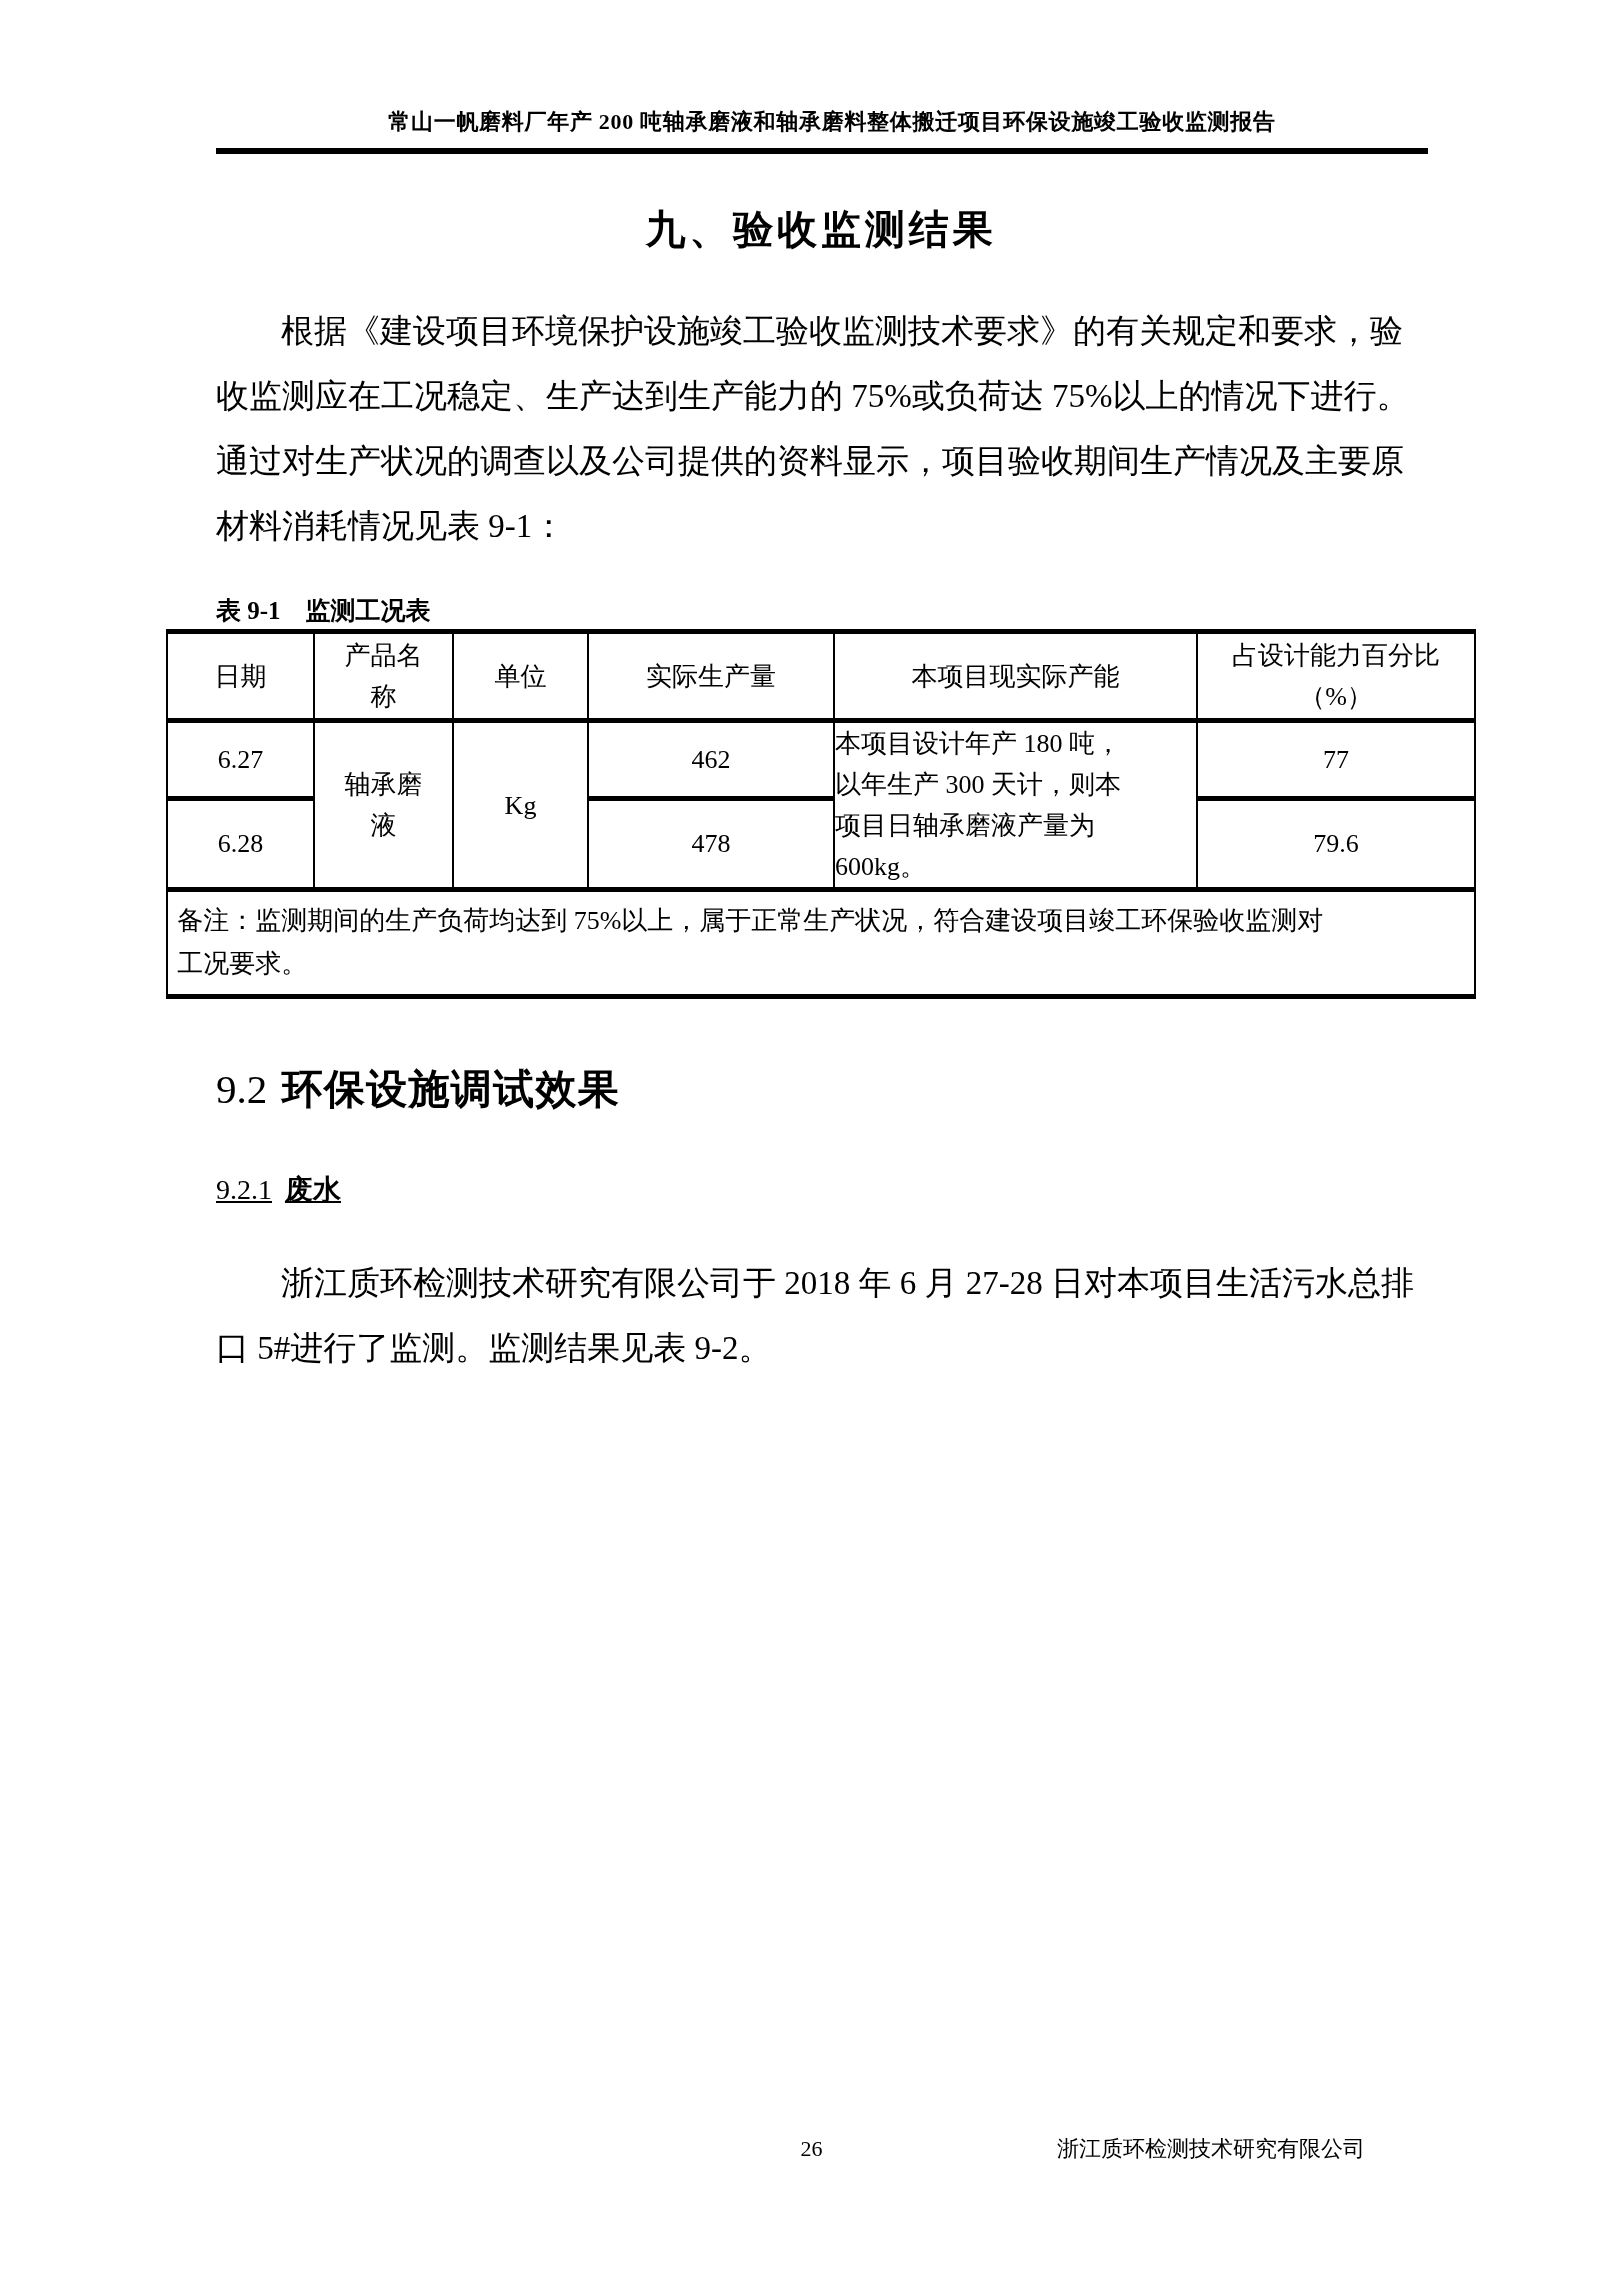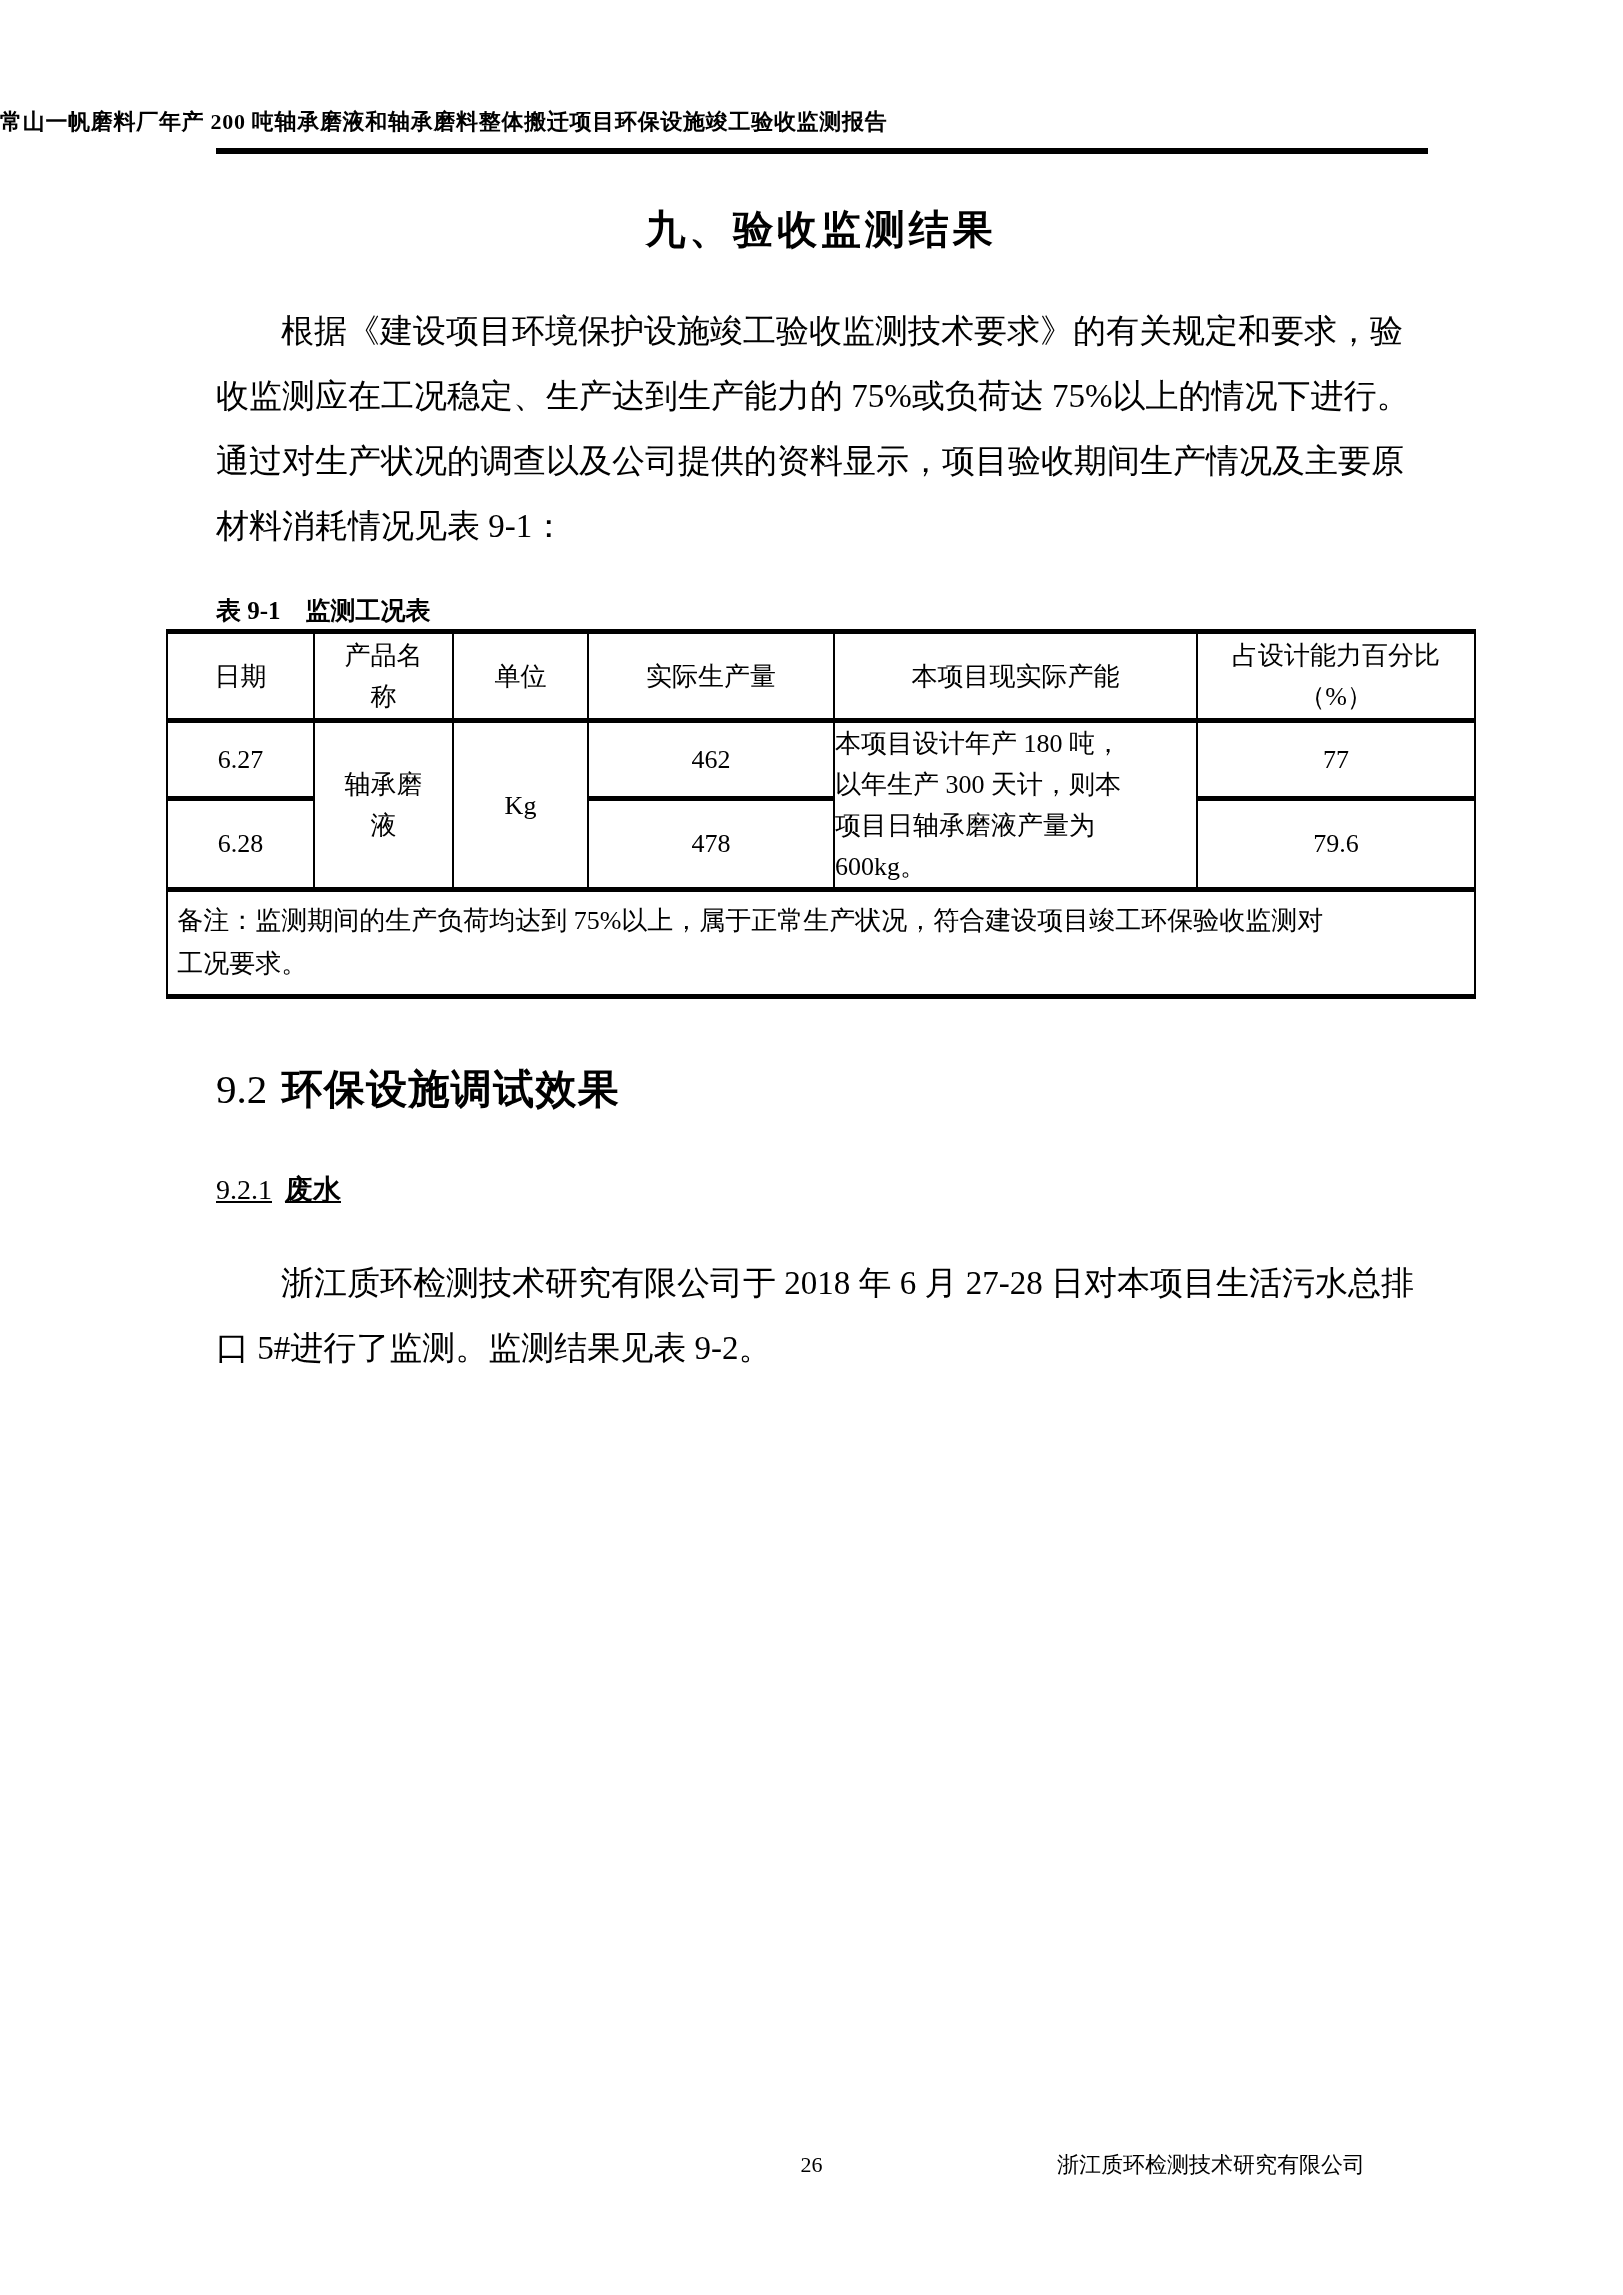--- a/index.html
+++ b/index.html
@@ -8,21 +8,21 @@
     position: relative;
     width: 1623px;
     height: 2295px;
     margin: 0 auto;
     background: #ffffff;
     color: #000;
     font-family: "Liberation Serif", "DejaVu Serif", serif;
     overflow: hidden;
   }
   
-  .doc-header { padding-top: 107px; text-align: left; }
+  .doc-header { padding-top: 107px; text-align: center; padding-left: 41px; }
   .doc-header-title {
     font-size: 22px;
     font-weight: bold;
     letter-spacing: 0.7px;
     white-space: nowrap;
   }
   .header-rule {
     height: 6.5px;
     background: #000;
     margin: 10.5px 195px 0 216px;
@@ -109,21 +109,21 @@
     text-align: left;
     line-height: 43px;
     padding: 3.9px 10.5px 6.5px 9.2px;
   }
 
   
   .footer {
     position: absolute;
     left: 0;
     right: 0;
-    bottom: 117px;
+    bottom: 133px;
     height: 27.5px;
     line-height: 27.5px;
     font-size: 22px;
     text-align: center;
   }
   .footer-company {
     position: absolute;
     right: 258px;
     top: 0;
     white-space: nowrap;

